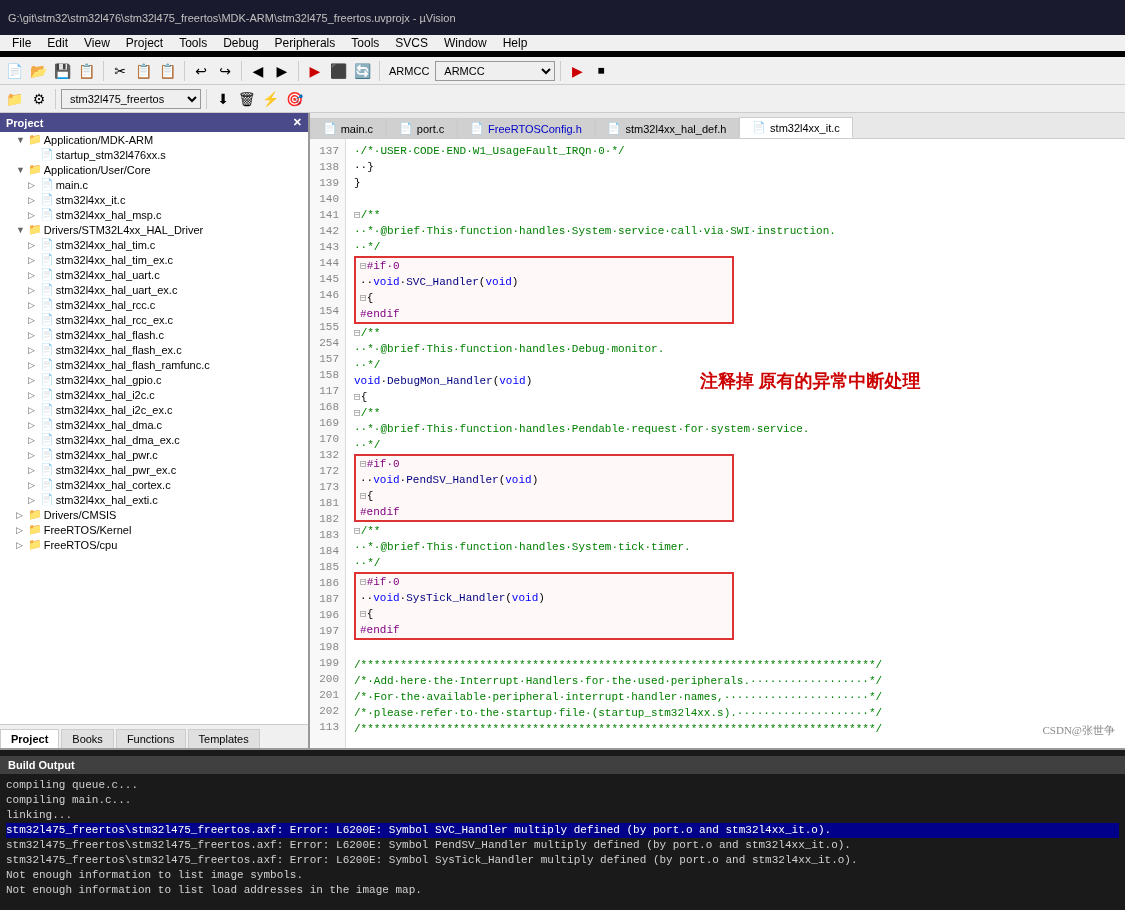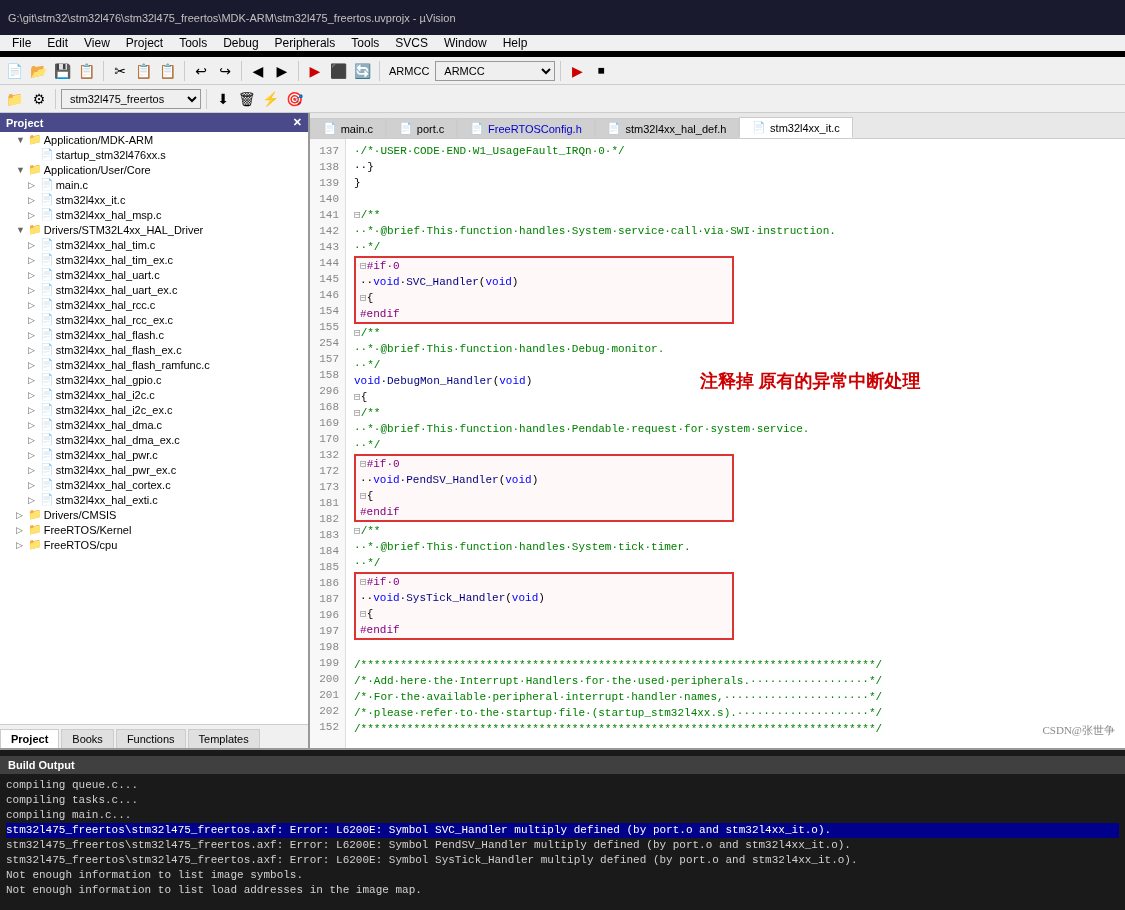--- a/index.html
+++ b/index.html
@@ -333,42 +333,42 @@
         <div class="line-num">142</div>
         <div class="line-num">143</div>
         <div class="line-num">144</div>
         <div class="line-num">145</div>
         <div class="line-num">146</div>
         <div class="line-num">154</div>
         <div class="line-num">155</div>
         <div class="line-num">254</div>
         <div class="line-num">157</div>
         <div class="line-num">158</div>
-        <div class="line-num">296</div>
+        <div class="line-num">117</div>
         <div class="line-num">168</div>
         <div class="line-num">169</div>
         <div class="line-num">170</div>
         <div class="line-num">132</div>
         <div class="line-num">172</div>
         <div class="line-num">173</div>
         <div class="line-num">181</div>
         <div class="line-num">182</div>
         <div class="line-num">183</div>
         <div class="line-num">184</div>
         <div class="line-num">185</div>
         <div class="line-num">186</div>
         <div class="line-num">187</div>
         <div class="line-num">196</div>
         <div class="line-num">197</div>
         <div class="line-num">198</div>
         <div class="line-num">199</div>
         <div class="line-num">200</div>
         <div class="line-num">201</div>
         <div class="line-num">202</div>
-        <div class="line-num">152</div>
+        <div class="line-num">113</div>
       </div>
       <div class="code-col" style="position:relative;">
         
         <div class="code-row"><span class="cm">·/*·USER·CODE·END·W1_UsageFault_IRQn·0·*/</span></div>
         <div class="code-row">··}</div>
         <div class="code-row">}</div>
         <div class="code-row">&nbsp;</div>
         <div class="code-row"><span style="color:#a0a0a0;cursor:pointer;">⊟</span><span class="cm">/**</span></div>
         <div class="code-row"><span class="cm">··*·@brief·This·function·handles·System·service·call·via·SWI·instruction.</span></div>
         <div class="code-row"><span class="cm">··*/</span></div>
@@ -429,21 +429,21 @@
     </div>
   </div>
 </div>
 
 <div id="build-output">
   <div id="build-header">
     <span>Build Output</span>
   </div>
   <div id="build-content">
     <div class="build-line build-normal">compiling queue.c...</div>
-    <div class="build-line build-normal">compiling tasks.c...</div>
     <div class="build-line build-normal">compiling main.c...</div>
+    <div class="build-line build-normal">linking...</div>
     <div class="build-line build-error">stm32l475_freertos\stm32l475_freertos.axf: Error: L6200E: Symbol SVC_Handler multiply defined (by port.o and stm32l4xx_it.o).</div>
     <div class="build-line build-normal">stm32l475_freertos\stm32l475_freertos.axf: Error: L6200E: Symbol PendSV_Handler multiply defined (by port.o and stm32l4xx_it.o).</div>
     <div class="build-line build-normal">stm32l475_freertos\stm32l475_freertos.axf: Error: L6200E: Symbol SysTick_Handler multiply defined (by port.o and stm32l4xx_it.o).</div>
     <div class="build-line build-normal">Not enough information to list image symbols.</div>
     <div class="build-line build-normal">Not enough information to list load addresses in the image map.</div>
   </div>
 </div>
 
 </body></html>

